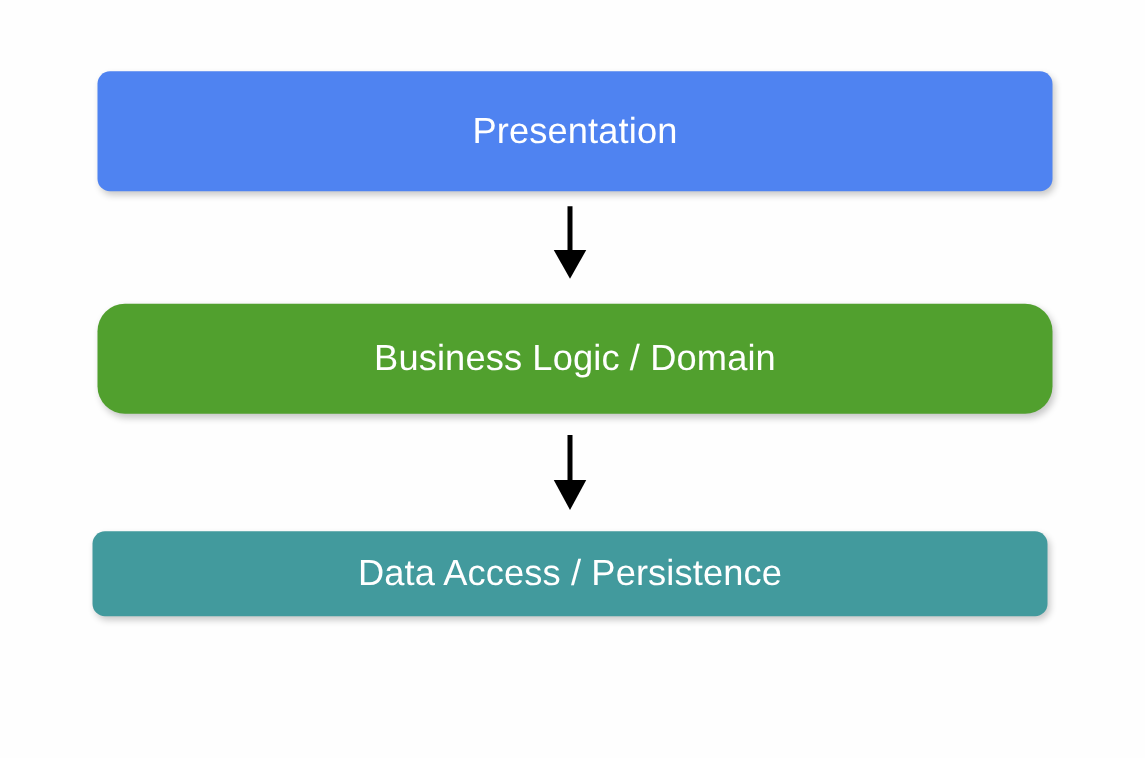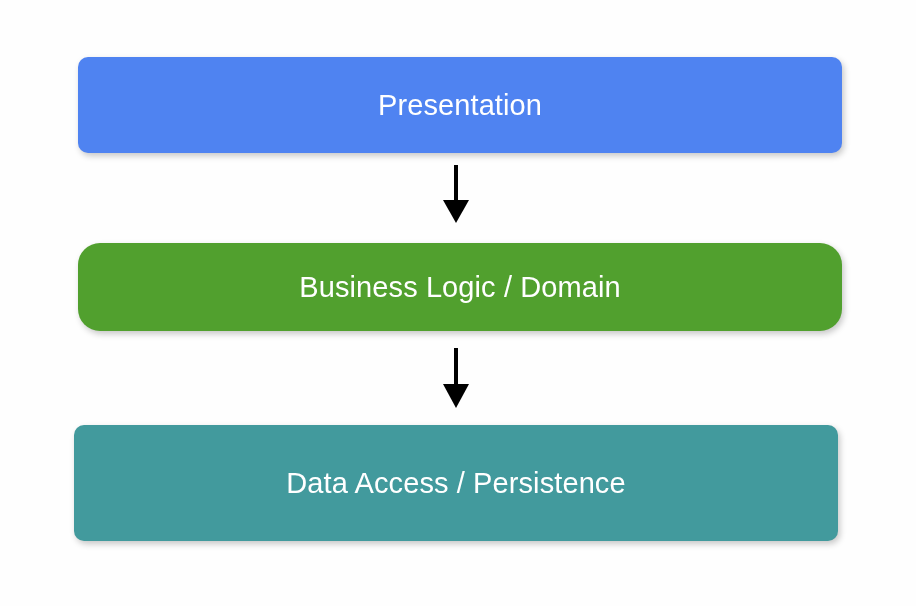--- a/index.html
+++ b/index.html
@@ -52,21 +52,21 @@
     left: 78px;
     top: 243px;
     width: 764px;
     height: 88px;
     border-radius: 22px;
   }
   #box-data-access {
     left: 74px;
     top: 425px;
     width: 764px;
-    height: 116px;
+    height: 68px;
     align-items: center;
   }
 
   
   .arrow-connector {
     position: absolute;
     left: 0;
     top: 0;
     width: 916px;
     height: 606px;

